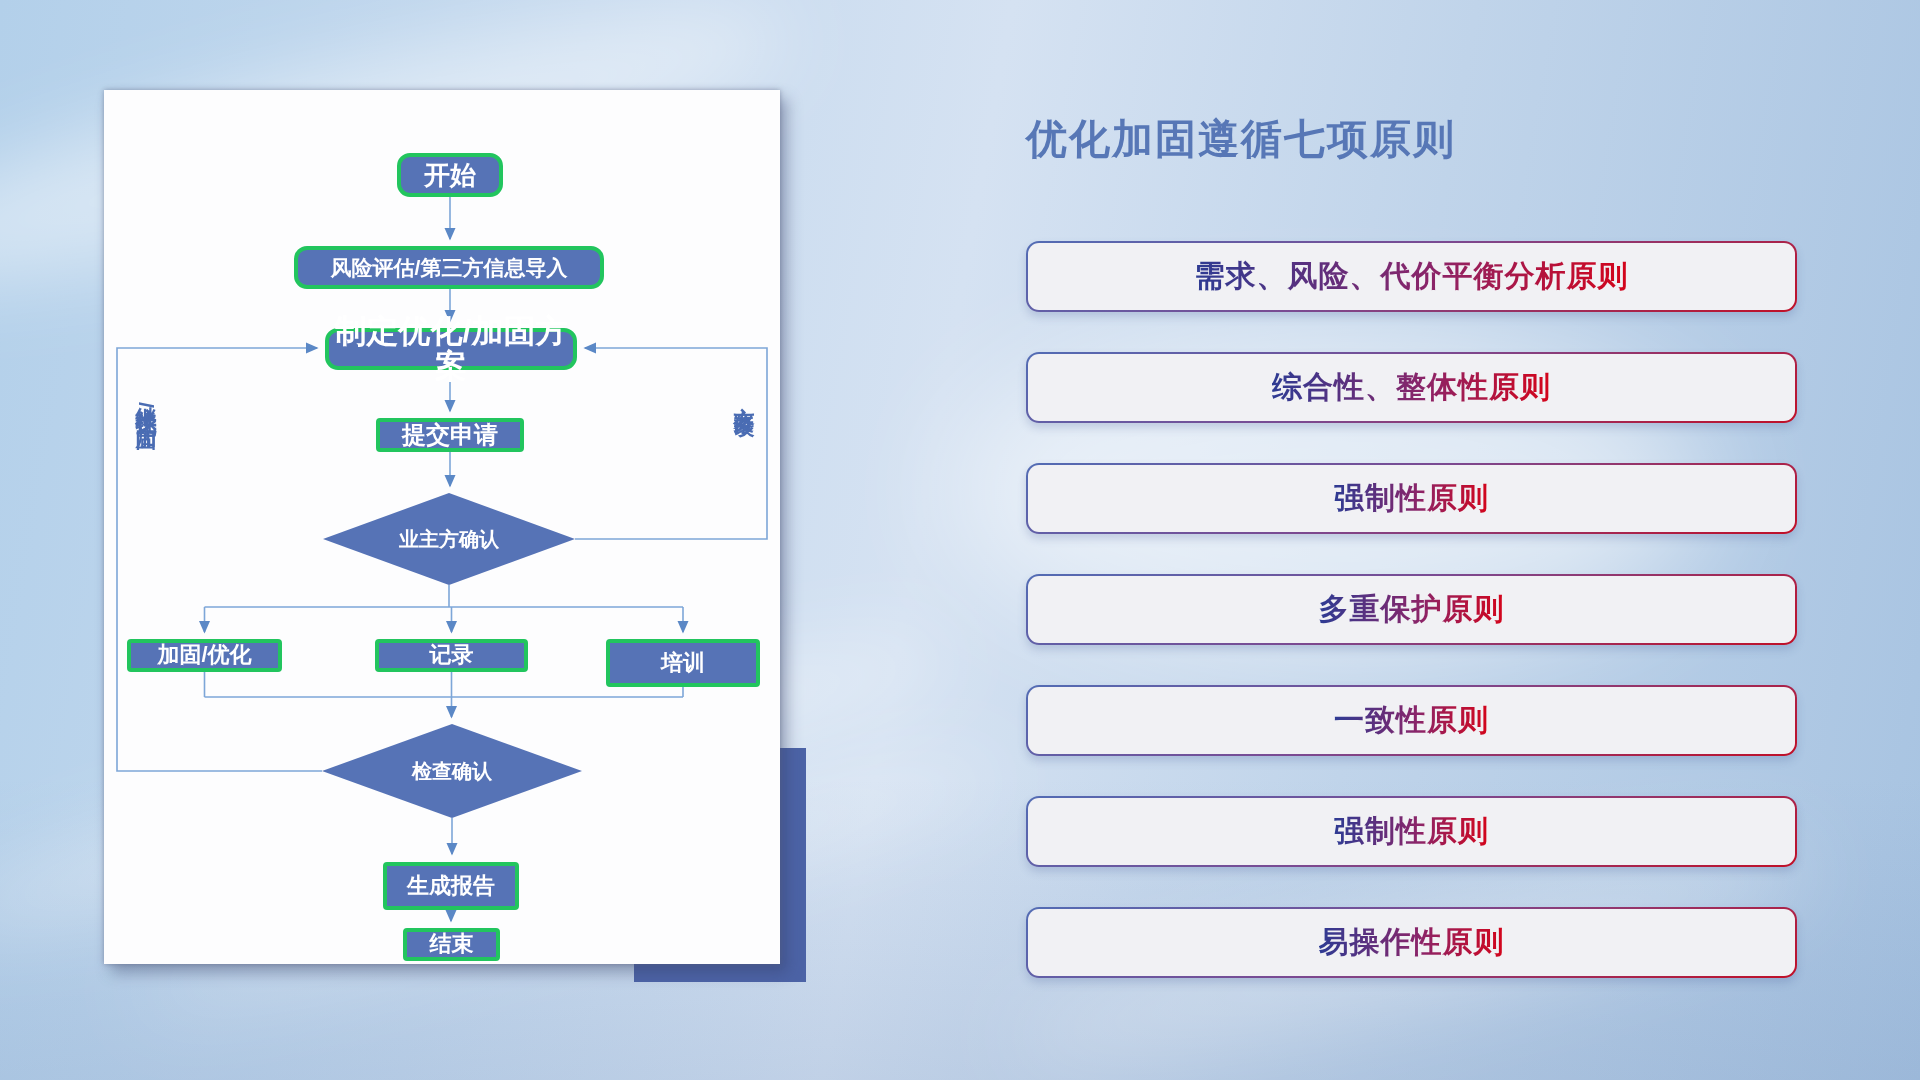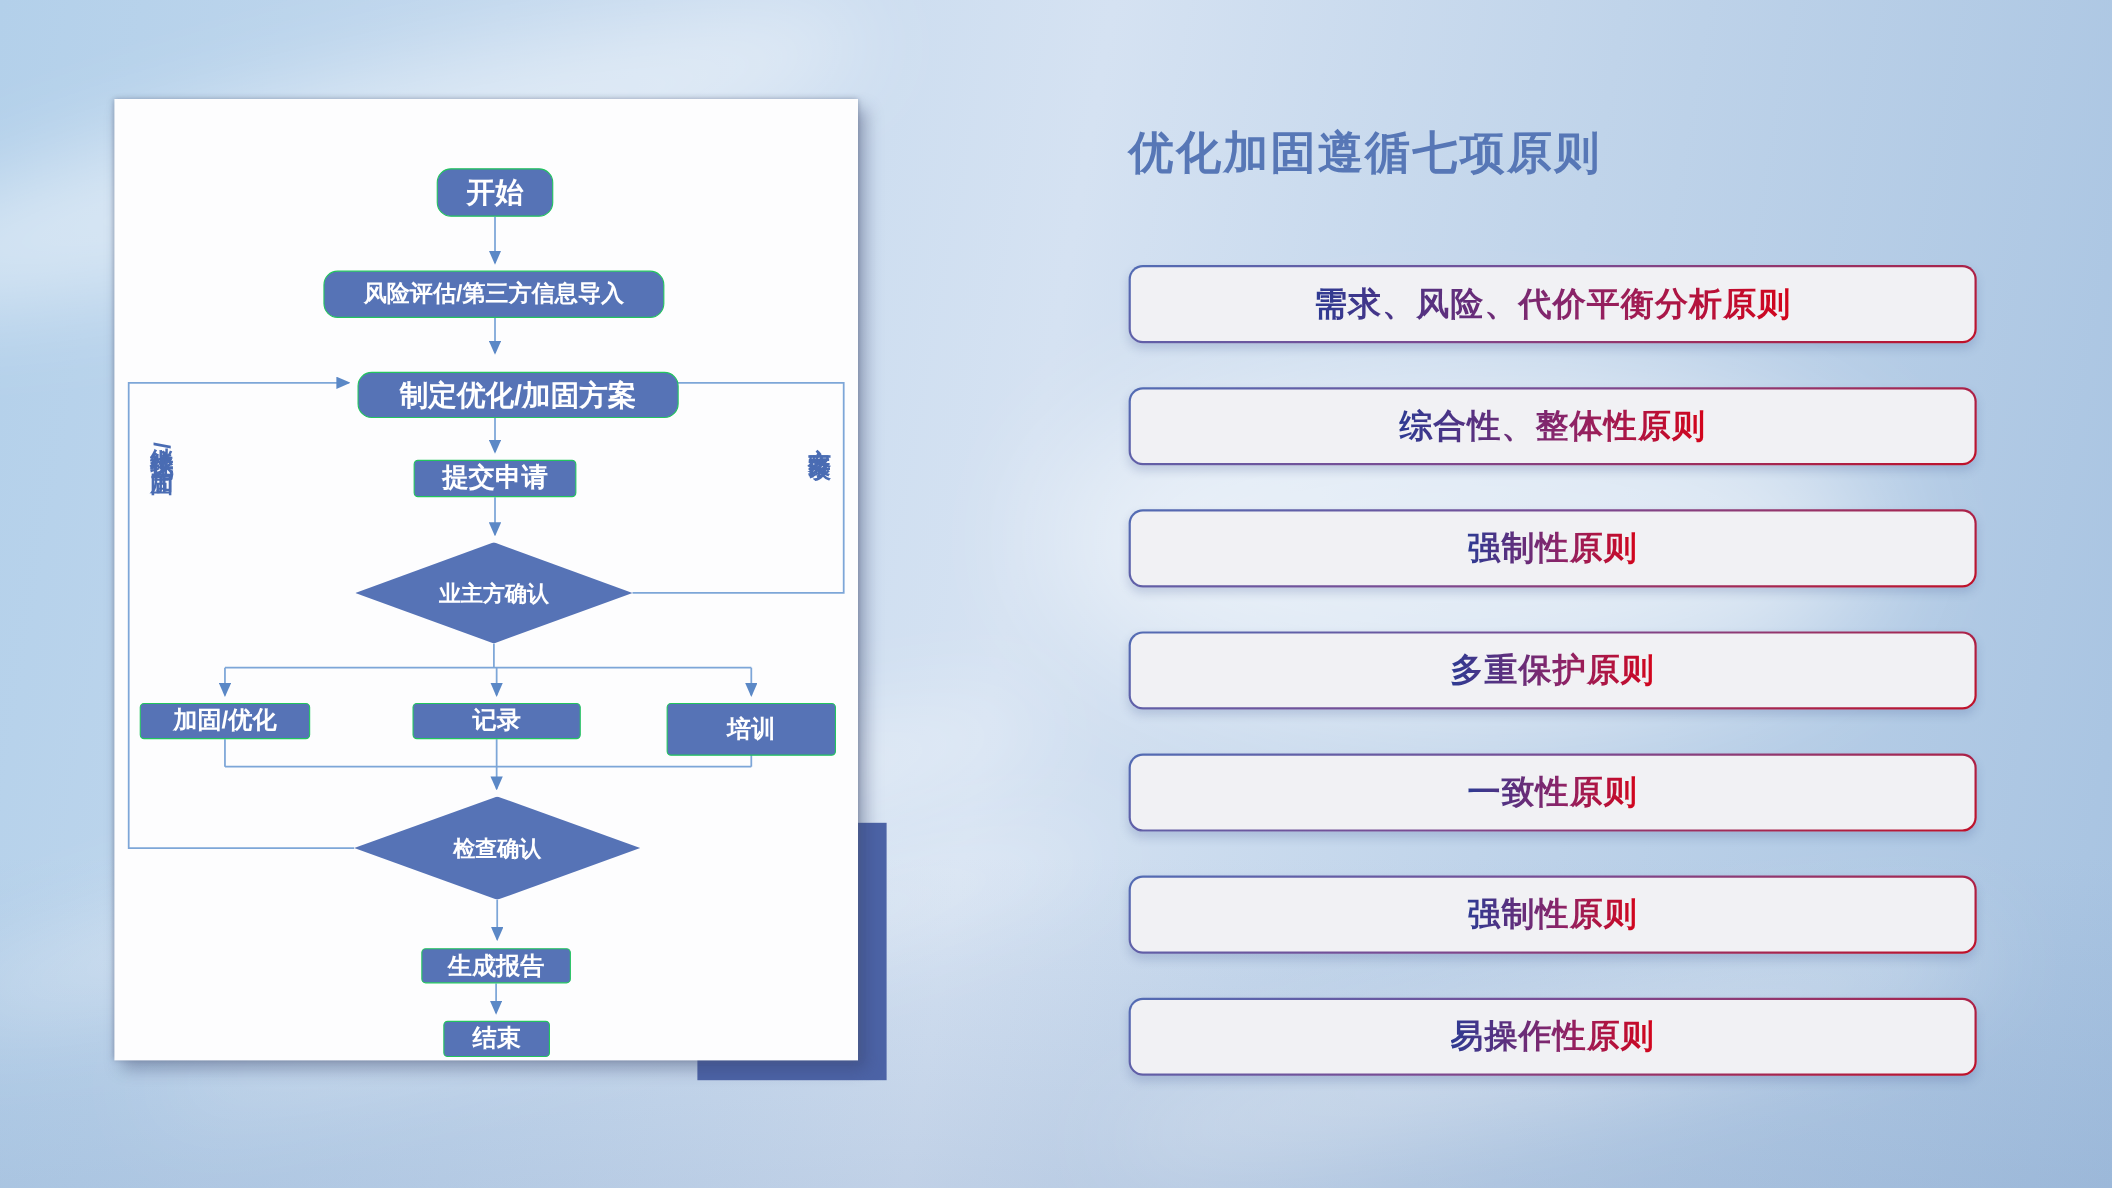--- a/index.html
+++ b/index.html
@@ -17,21 +17,21 @@
 
   
   .deco-rect{position:absolute;left:634px;top:748px;width:172px;height:234px;background:#4c63a6;}
 
   
   .card{position:absolute;left:104px;top:90px;width:676px;height:874px;background:#fdfdfe;
     box-shadow:0 0 5px rgba(90,100,130,0.55),7px 9px 14px rgba(55,65,105,0.40);}
   .card svg{position:absolute;left:0;top:0;}
 
   .node{position:absolute;display:flex;align-items:center;justify-content:center;
-    background:#5673b6;border:1px solid #22c55e;color:#ffffff;font-weight:bold;
+    background:#5673b6;border:4px solid #22c55e;color:#ffffff;font-weight:bold;
     box-sizing:border-box;text-align:center;line-height:1.1;}
   .r12{border-radius:13px;}
   .r10{border-radius:4px;}
   .diamond{position:absolute;display:flex;align-items:center;justify-content:center;
     background:#5673b6;color:#fff;font-weight:bold;text-align:center;
     clip-path:polygon(50% 0,100% 50%,50% 100%,0 50%);}
   .vlabel{position:absolute;writing-mode:vertical-rl;letter-spacing:3px;
     color:#4a6cb3;font-weight:bold;font-size:21px;}
 
   
@@ -87,35 +87,35 @@
         <path d="M347 804 L347 831" marker-end="url(#arw)"></path>
         <path d="M218 681 L13 681 L13 258 L213 258" marker-end="url(#arw)"></path>
         <path d="M471 449 L663 449 L663 258 L481 258" marker-end="url(#arw)"></path>
       </g>
     </svg>
 
     <div class="node r12" style="left:293px;top:63px;width:106px;height:44px;font-size:26px;">开始</div>
 
     <div class="node r12" style="left:190px;top:156px;width:310px;height:43px;font-size:21px;">风险评估/第三方信息导入</div>
 
-    <div class="node r12" style="left:221px;top:248px;width:292px;height:42px;font-size:26px;">制定优化/加固方案</div>
+    <div class="node r12" style="left:221px;top:238px;width:252px;height:42px;font-size:32px;">制定优化/加固方案</div>
 
     <div class="node r10" style="left:272px;top:328px;width:148px;height:34px;font-size:24px;">提交申请</div>
 
     <div class="diamond" style="left:219px;top:403px;width:252px;height:92px;font-size:20px;">业主方确认</div>
 
     <div class="node r10" style="left:23px;top:549px;width:155px;height:33px;font-size:22px;">加固/优化</div>
 
     <div class="node r10" style="left:271px;top:549px;width:153px;height:33px;font-size:22px;">记录</div>
 
     <div class="node r10" style="left:502px;top:549px;width:154px;height:48px;font-size:22px;">培训</div>
 
     <div class="diamond" style="left:218px;top:634px;width:260px;height:94px;font-size:20px;">检查确认</div>
 
-    <div class="node r10" style="left:279px;top:772px;width:136px;height:32px;font-size:22px;">生成报告</div>
+    <div class="node r10" style="left:279px;top:772px;width:136px;height:48px;font-size:22px;">生成报告</div>
 
     <div class="node r10" style="left:299px;top:838px;width:97px;height:33px;font-size:22px;">结束</div>
 
     <div class="vlabel" style="left:28px;top:300px;height:260px;">继续优化/加固</div>
 
     <div class="vlabel" style="left:626px;top:300px;height:180px;">方案修改</div>
   </div>
 
   <div class="panel-title">优化加固遵循七项原则</div>
 

